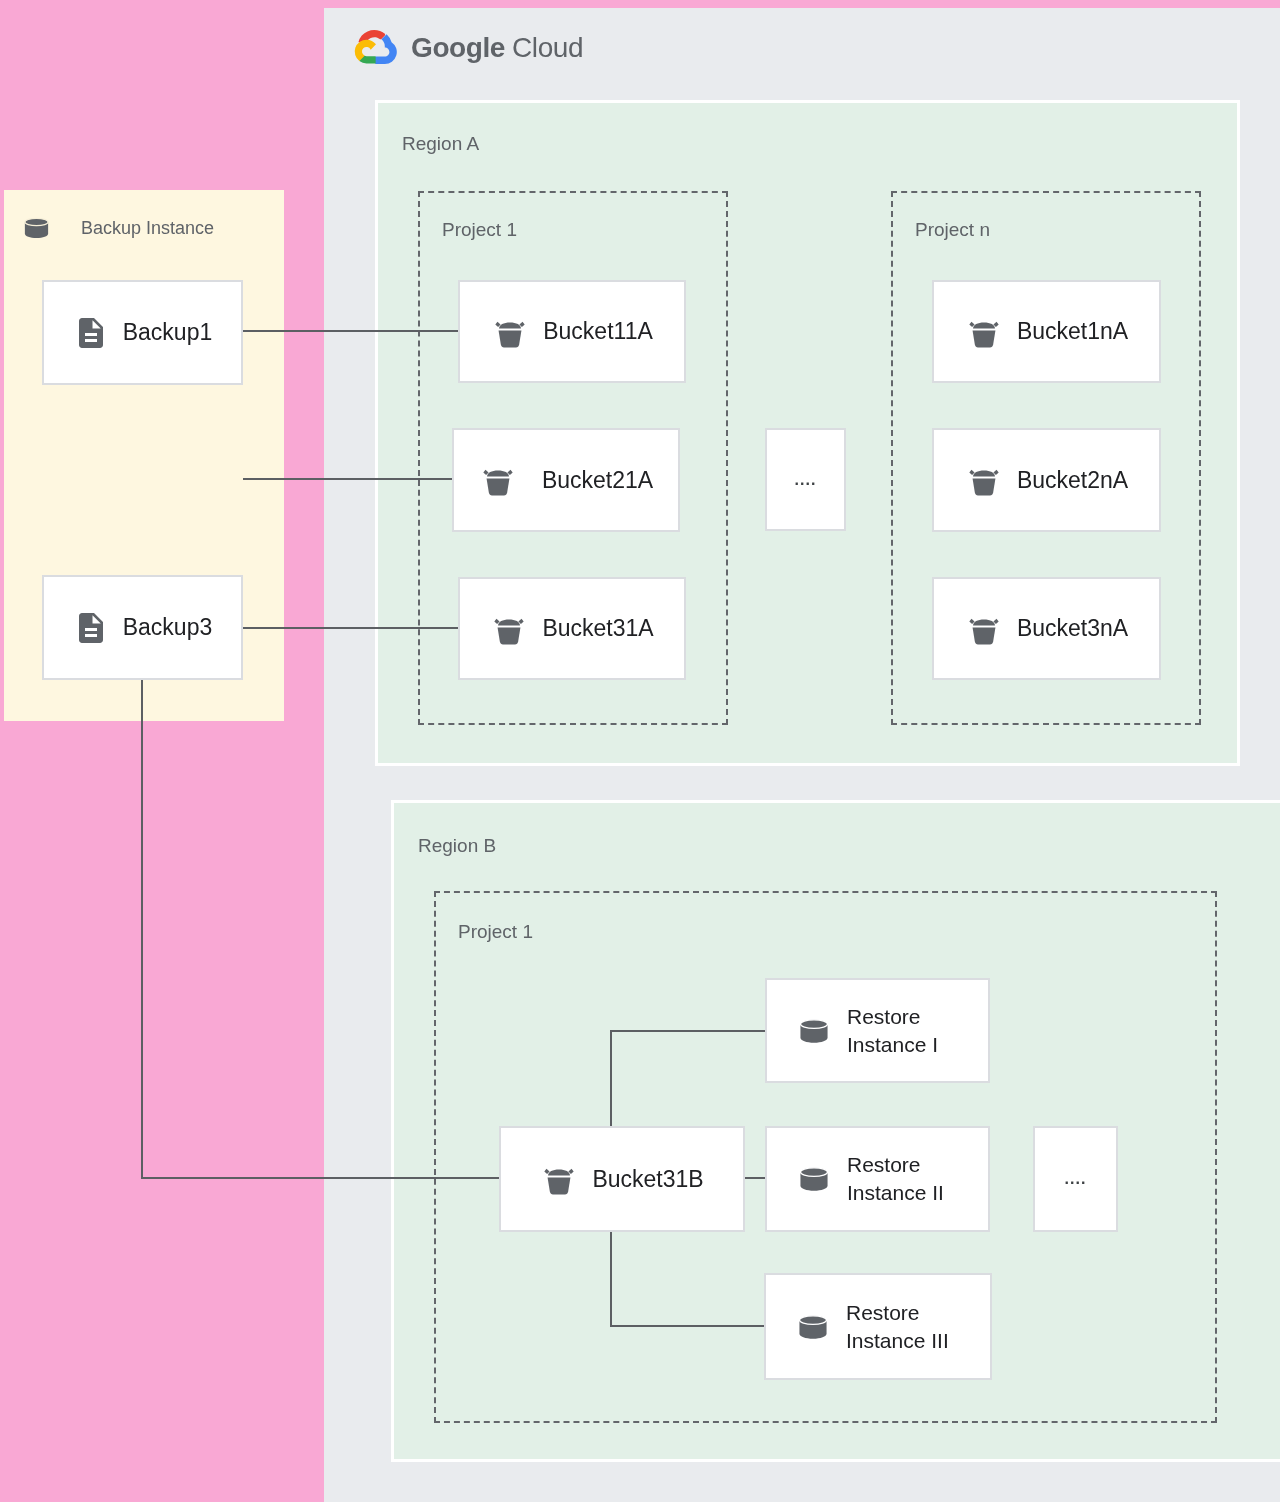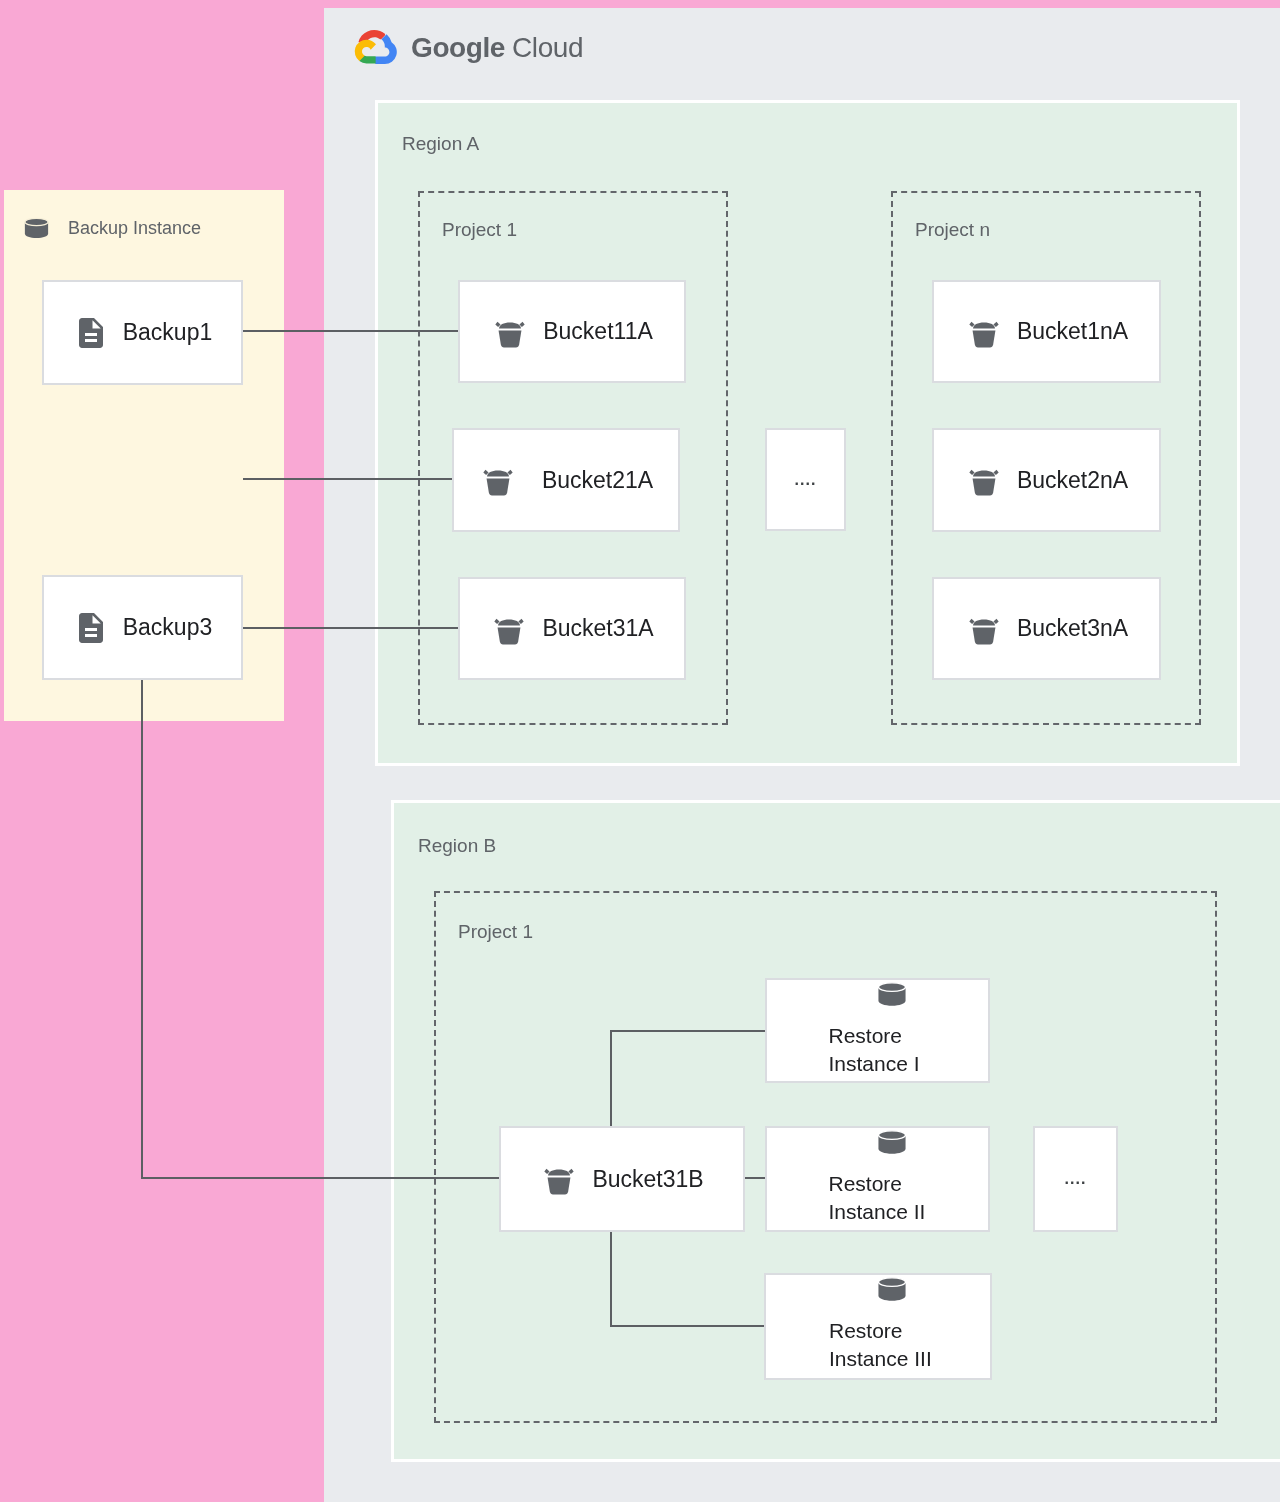--- a/index.html
+++ b/index.html
@@ -23,27 +23,27 @@
   .project-label{position:absolute;font-size:19px;color:#5f6368;}
   .project-1a{left:40px;top:88px;width:310px;height:534px;}
   .project-na{left:513px;top:88px;width:310px;height:534px;}
   .project-1b{left:40px;top:88px;width:783px;height:532px;}
   
   .node{
     position:absolute;background:#ffffff;border:2px solid #DADCE0;box-sizing:border-box;
     display:flex;align-items:center;justify-content:center;gap:14px;z-index:3;
   }
   .node-label{font-size:23px;color:#202124;white-space:nowrap;}
-  .restore-node{justify-content:flex-start;padding-left:28px;flex-direction:column;}
+  .restore-node{justify-content:flex-start;padding-left:28px;}
   .restore-label{font-size:21px;color:#202124;line-height:28px;width:126px;white-space:normal;}
   .dots-node{gap:0;}
   .dots-label{font-size:16px;font-weight:700;color:#3c4043;letter-spacing:1px;}
   
   .backup-panel{position:absolute;left:4px;top:190px;width:280px;height:531px;background:#FEF7E0;z-index:1;}
-  .backup-header{position:absolute;left:16px;top:26px;display:flex;align-items:center;gap:15px;}
+  .backup-header{position:absolute;left:16px;top:26px;display:flex;align-items:center;gap:28px;}
   .backup-header-label{font-size:18px;color:#5f6368;}
   
   .line{position:absolute;background:#5c5f63;z-index:2;}
   .icon{flex:0 0 auto;display:block;}
 </style>
 </head>
 <body>
 
 <div class="canvas">
 

